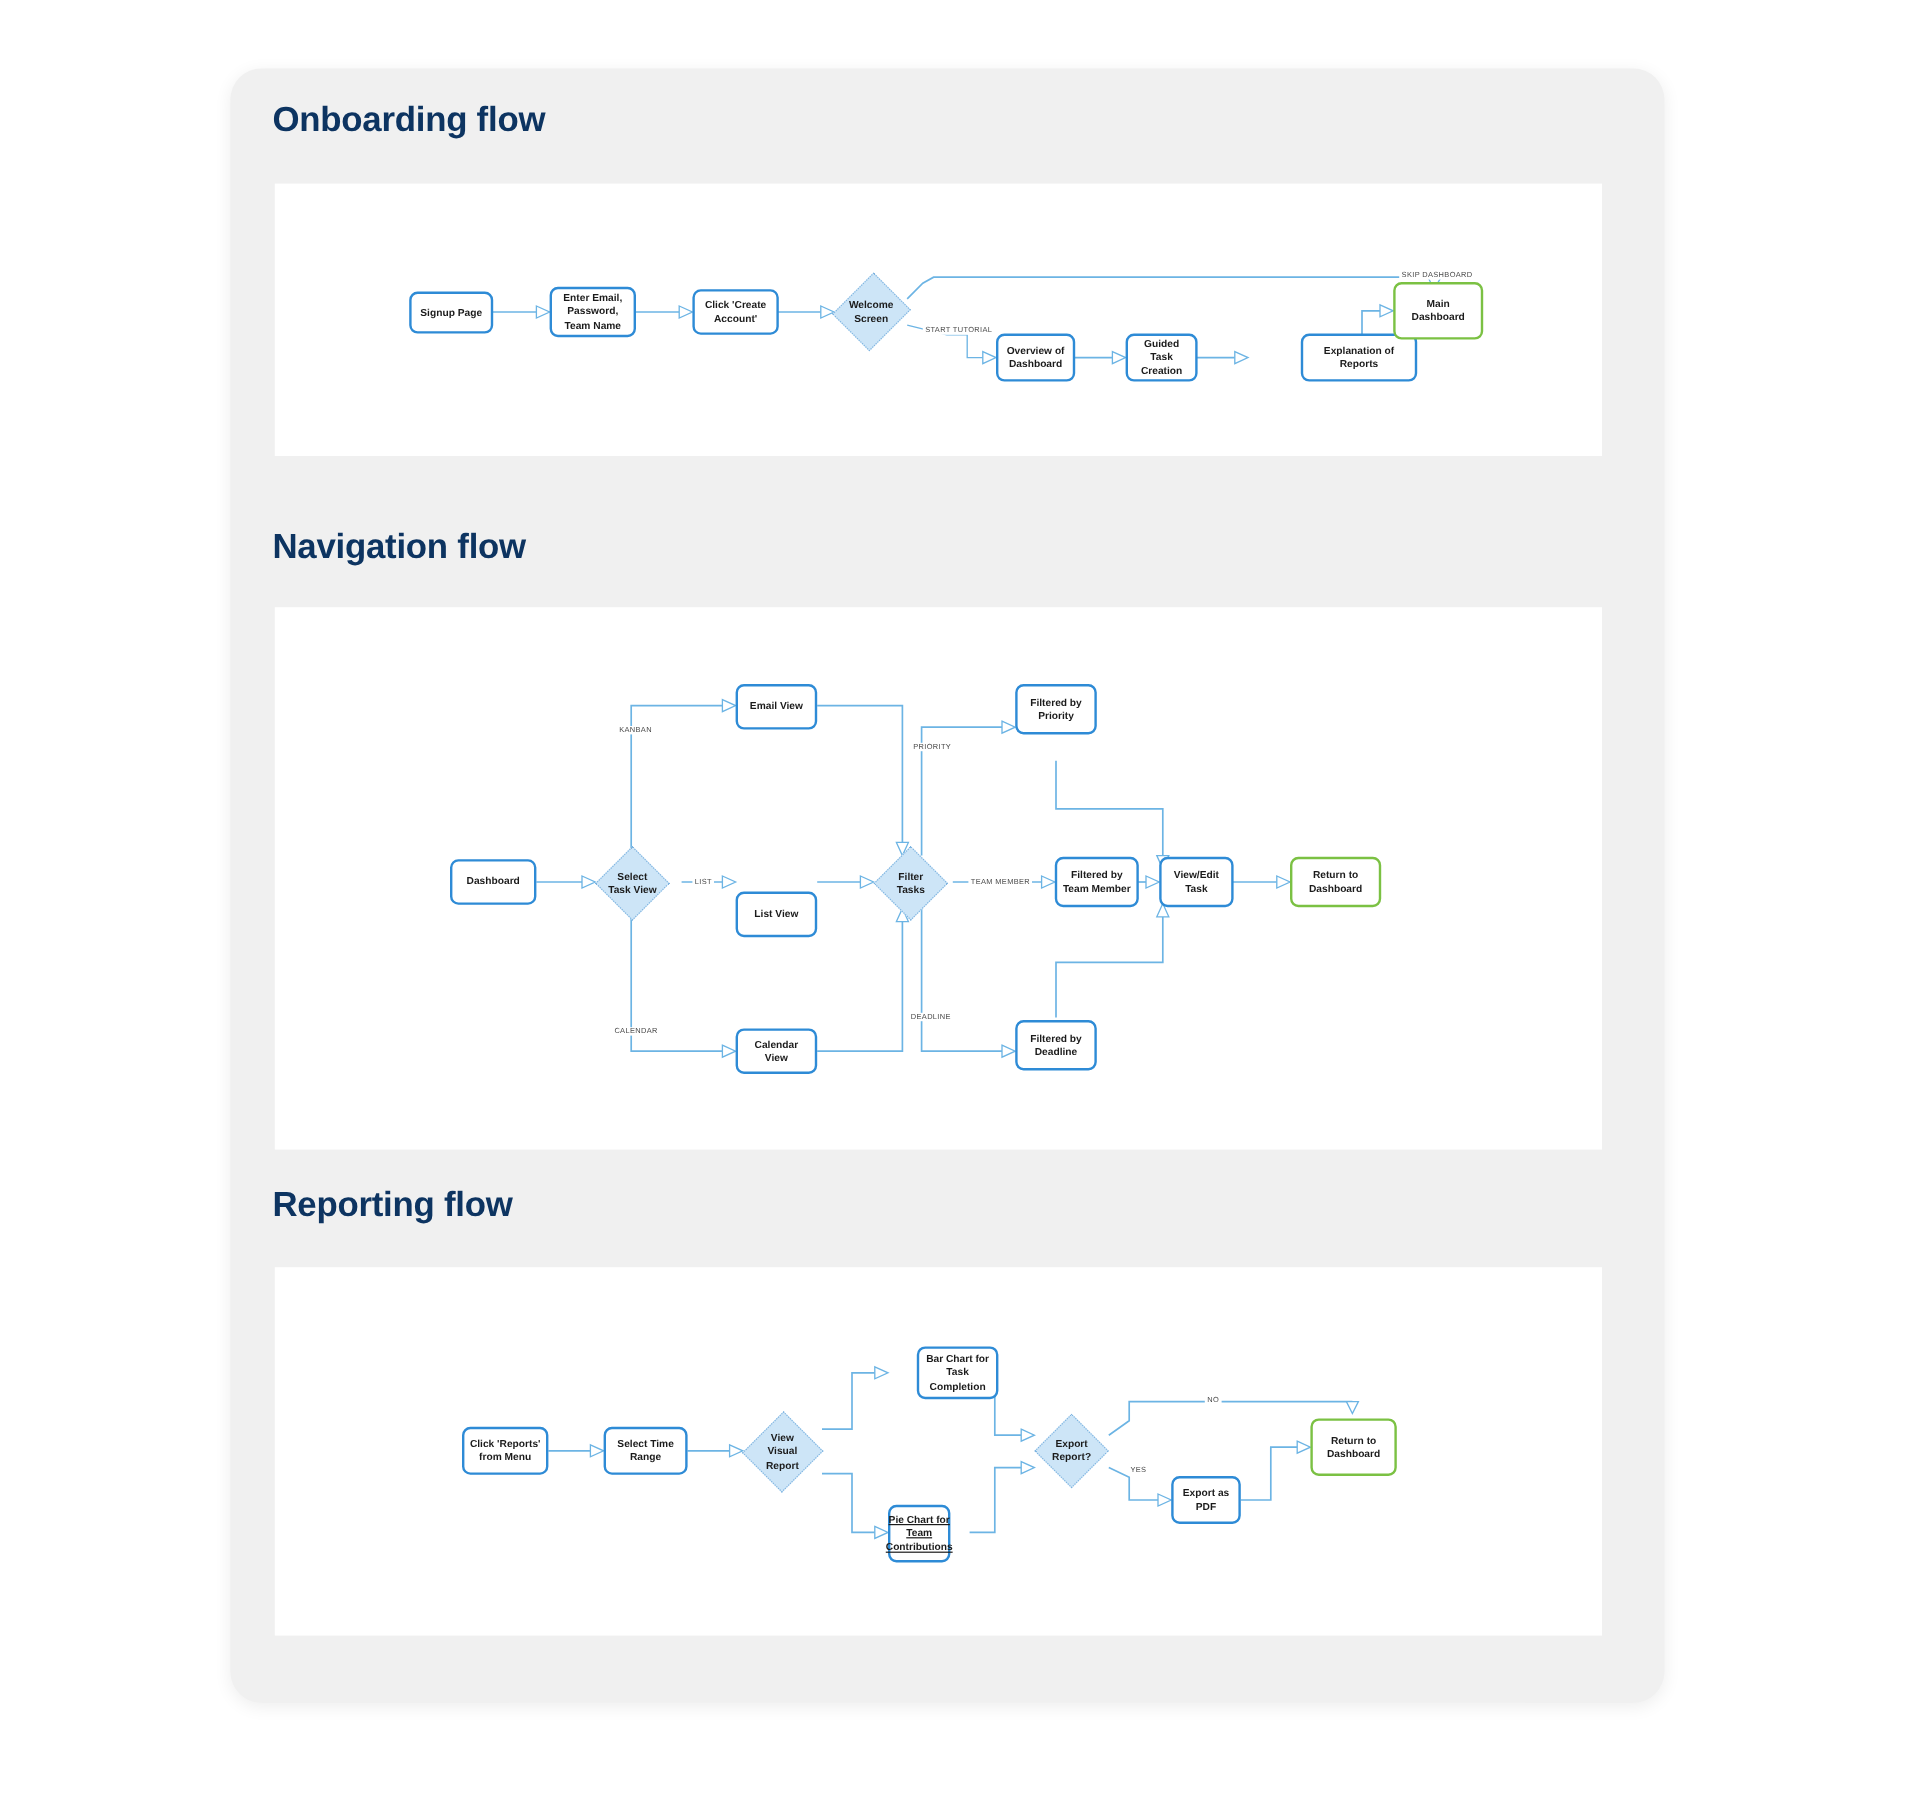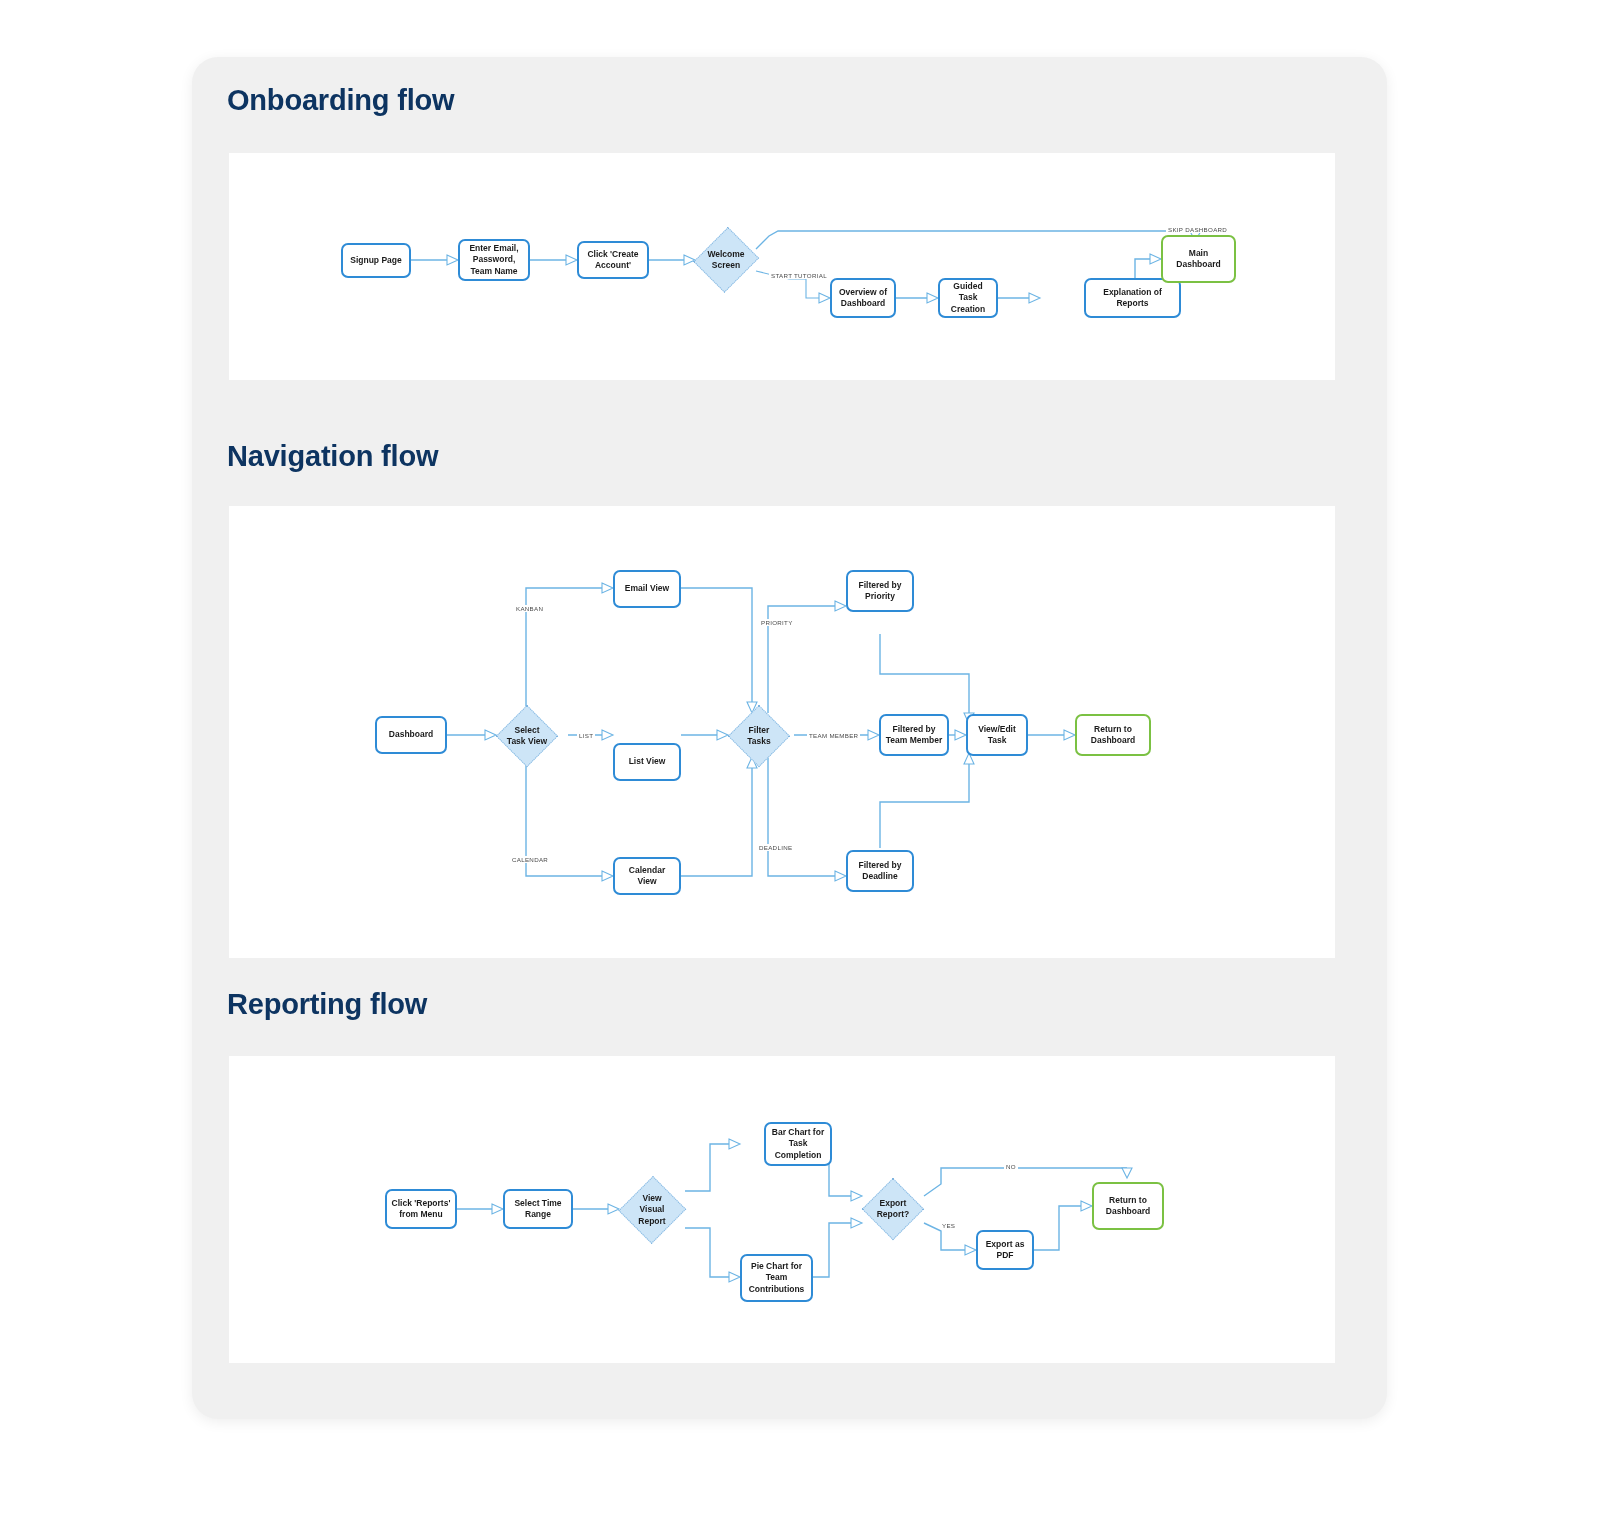--- a/index.html
+++ b/index.html
@@ -296,21 +296,21 @@
     </div>
     <div class="diamond" style="left:390px; top:119px; width:66px; height:70px;">
       <span class="shape"></span>
       <span class="lbl">View
 Visual
 Report</span>
     </div>
     <div class="node" style="left:511px; top:66px; width:68px; height:44px;margin-left:24px;">
       <span class="lbl">Bar Chart for Task Completion</span>
     </div>
-    <div class="node" style="left:511px; top:198px; width:73px; height:48px;">
+    <div class="node" style="left:511px; top:198px; width:52px; height:48px;text-decoration:underline;">
       <span class="lbl">Pie Chart for Team Contributions</span>
     </div>
     <div class="diamond" style="left:633px; top:122px; width:62px; height:62px;">
       <span class="shape"></span>
       <span class="lbl">Export
 Report?</span>
     </div>
     <div class="node" style="left:747px; top:174px; width:58px; height:40px;">
       <span class="lbl">Export as PDF</span>
     </div>

